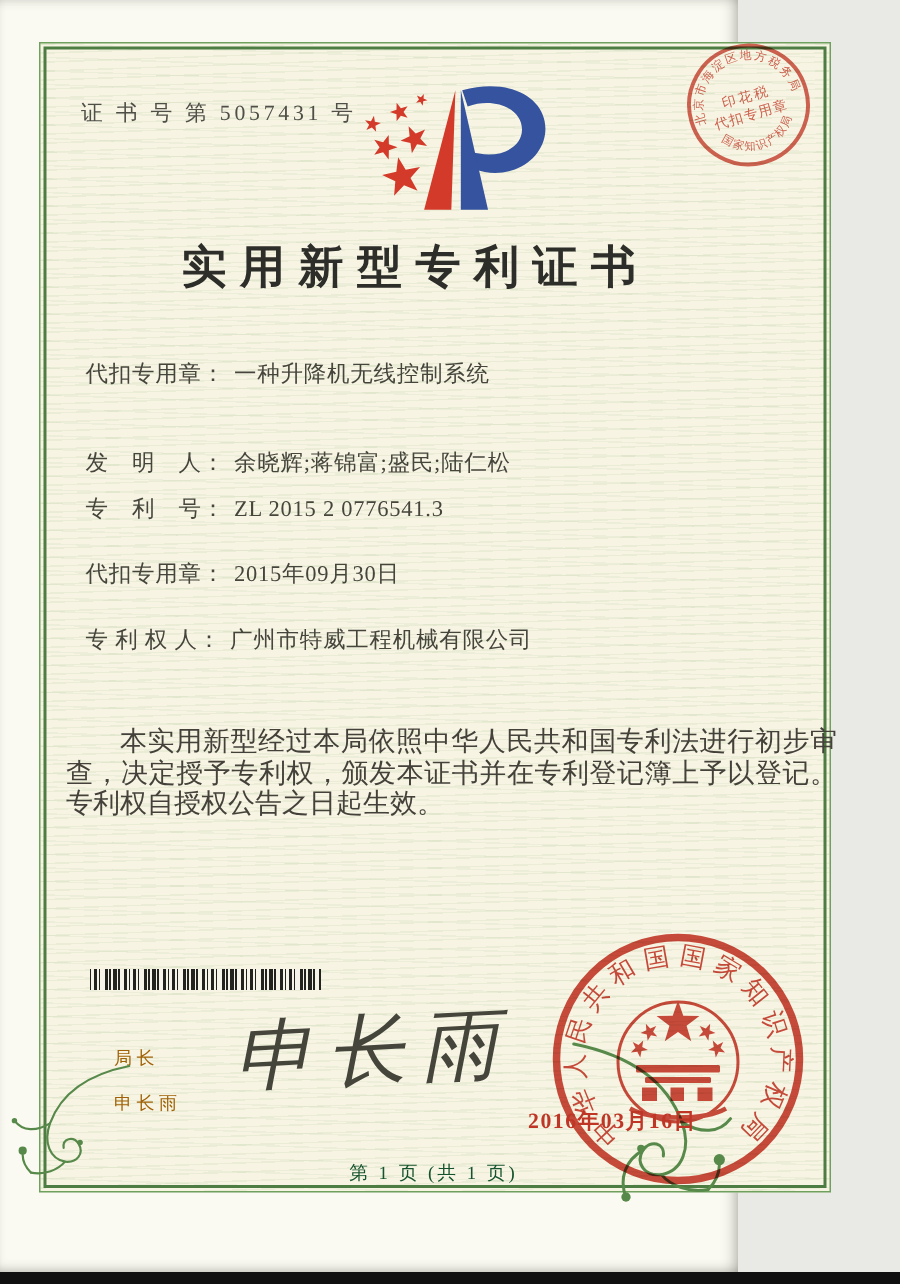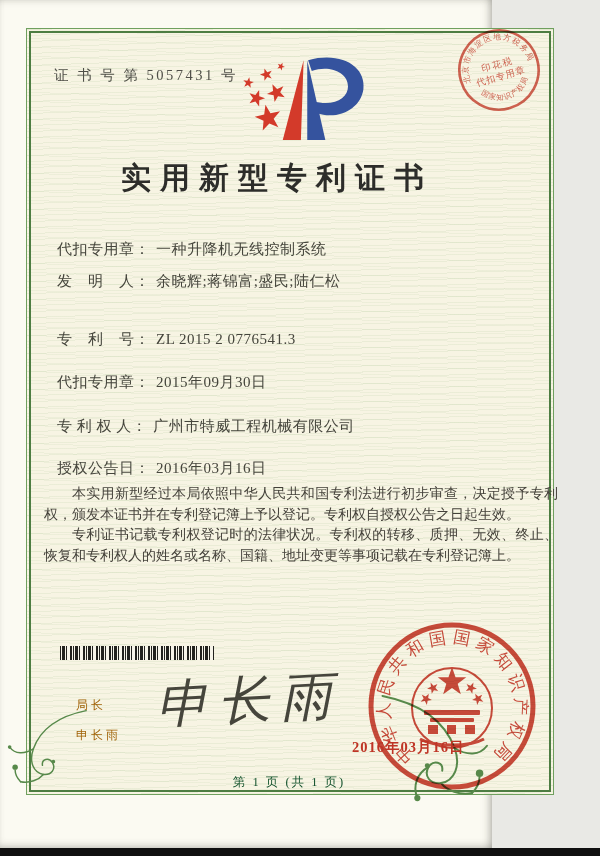--- a/index.html
+++ b/index.html
@@ -21,22 +21,22 @@
     background-image:
       repeating-linear-gradient(178deg, rgba(148,184,128,.13) 0 1px, rgba(0,0,0,0) 1px 6px),
       repeating-linear-gradient(182deg, rgba(148,184,128,.10) 0 1px, rgba(0,0,0,0) 1px 9px);
   }
   .frame::before{content:"";position:absolute;inset:2px;border:2.5px solid #4d7d42;}
   .cert-no{position:absolute;left:54px;top:66px;font-size:14.5px;letter-spacing:2.5px;color:#4f4f48;}
   .logo{position:absolute;left:232px;top:50px;width:145px;height:100px;}
   .title{position:absolute;left:14px;width:526px;top:158px;text-align:center;font-size:30px;font-weight:600;letter-spacing:9px;color:#2d2d2a;}
   .field{position:absolute;left:57px;font-size:15px;color:#45453c;letter-spacing:.5px;white-space:nowrap;}
   .field .val{margin-left:6px;}
-  .f0{top:240px}.f1{top:272px}.f2{top:330px}.f3{top:373px}.f4{top:417px}.f5{top:459px}
-  .paras{position:absolute;left:44px;top:484px;width:514px;font-size:14px;line-height:20.6px;text-align:justify;color:#44413a;}
+  .f0{top:240px}.f1{top:299px}.f2{top:330px}.f3{top:373px}.f4{top:417px}.f5{top:459px}
+  .paras{position:absolute;left:44px;top:484px;width:514px;font-size:18px;line-height:20.6px;text-align:justify;color:#44413a;}
   .paras p{margin:0;text-indent:2em;}
   .barcode{
     position:absolute;left:60px;top:646px;width:154px;height:14px;
     background:repeating-linear-gradient(90deg,#22221e 0 1px,#f6f4e9 1px 2.5px,#22221e 2.5px 5px,#f6f4e9 5px 6px,#22221e 6px 6.8px,#f6f4e9 6.8px 10px,#22221e 10px 11.8px,#f6f4e9 11.8px 13px);
   }
   .officer{position:absolute;left:76px;top:690px;font-size:12px;line-height:30px;letter-spacing:3px;color:#a16207;}
   .signature{
     position:absolute;left:156px;top:666px;font-size:52px;letter-spacing:10px;color:#2e2e26;
     transform:rotate(-3deg);font-style:italic;opacity:.88;z-index:2;white-space:nowrap;
   }
@@ -87,27 +87,23 @@
   </div>
   <div class="field f2">
     <span class="lbl">专　利　号：</span><span class="val">ZL 2015 2 0776541.3</span>
   </div>
   <div class="field f3">
     <span class="lbl">代扣专用章：</span><span class="val">2015年09月30日</span>
   </div>
   <div class="field f4">
     <span class="lbl">专 利 权 人：</span><span class="val">广州市特威工程机械有限公司</span>
   </div>
-  <div class="field f5">
-    <span class="lbl">授权公告日：</span><span class="val">2016年03月16日</span>
-  </div>
 
   <div class="paras">
     <p>本实用新型经过本局依照中华人民共和国专利法进行初步审查，决定授予专利权，颁发本证书并在专利登记簿上予以登记。专利权自授权公告之日起生效。</p>
-    <p>专利证书记载专利权登记时的法律状况。专利权的转移、质押、无效、终止、恢复和专利权人的姓名或名称、国籍、地址变更等事项记载在专利登记簿上。</p>
   </div>
 
   <div class="barcode"></div>
 
   <div class="officer">
     <div>局长</div>
     <div>申长雨</div>
   </div>
 
   <div class="signature">申长雨</div>

